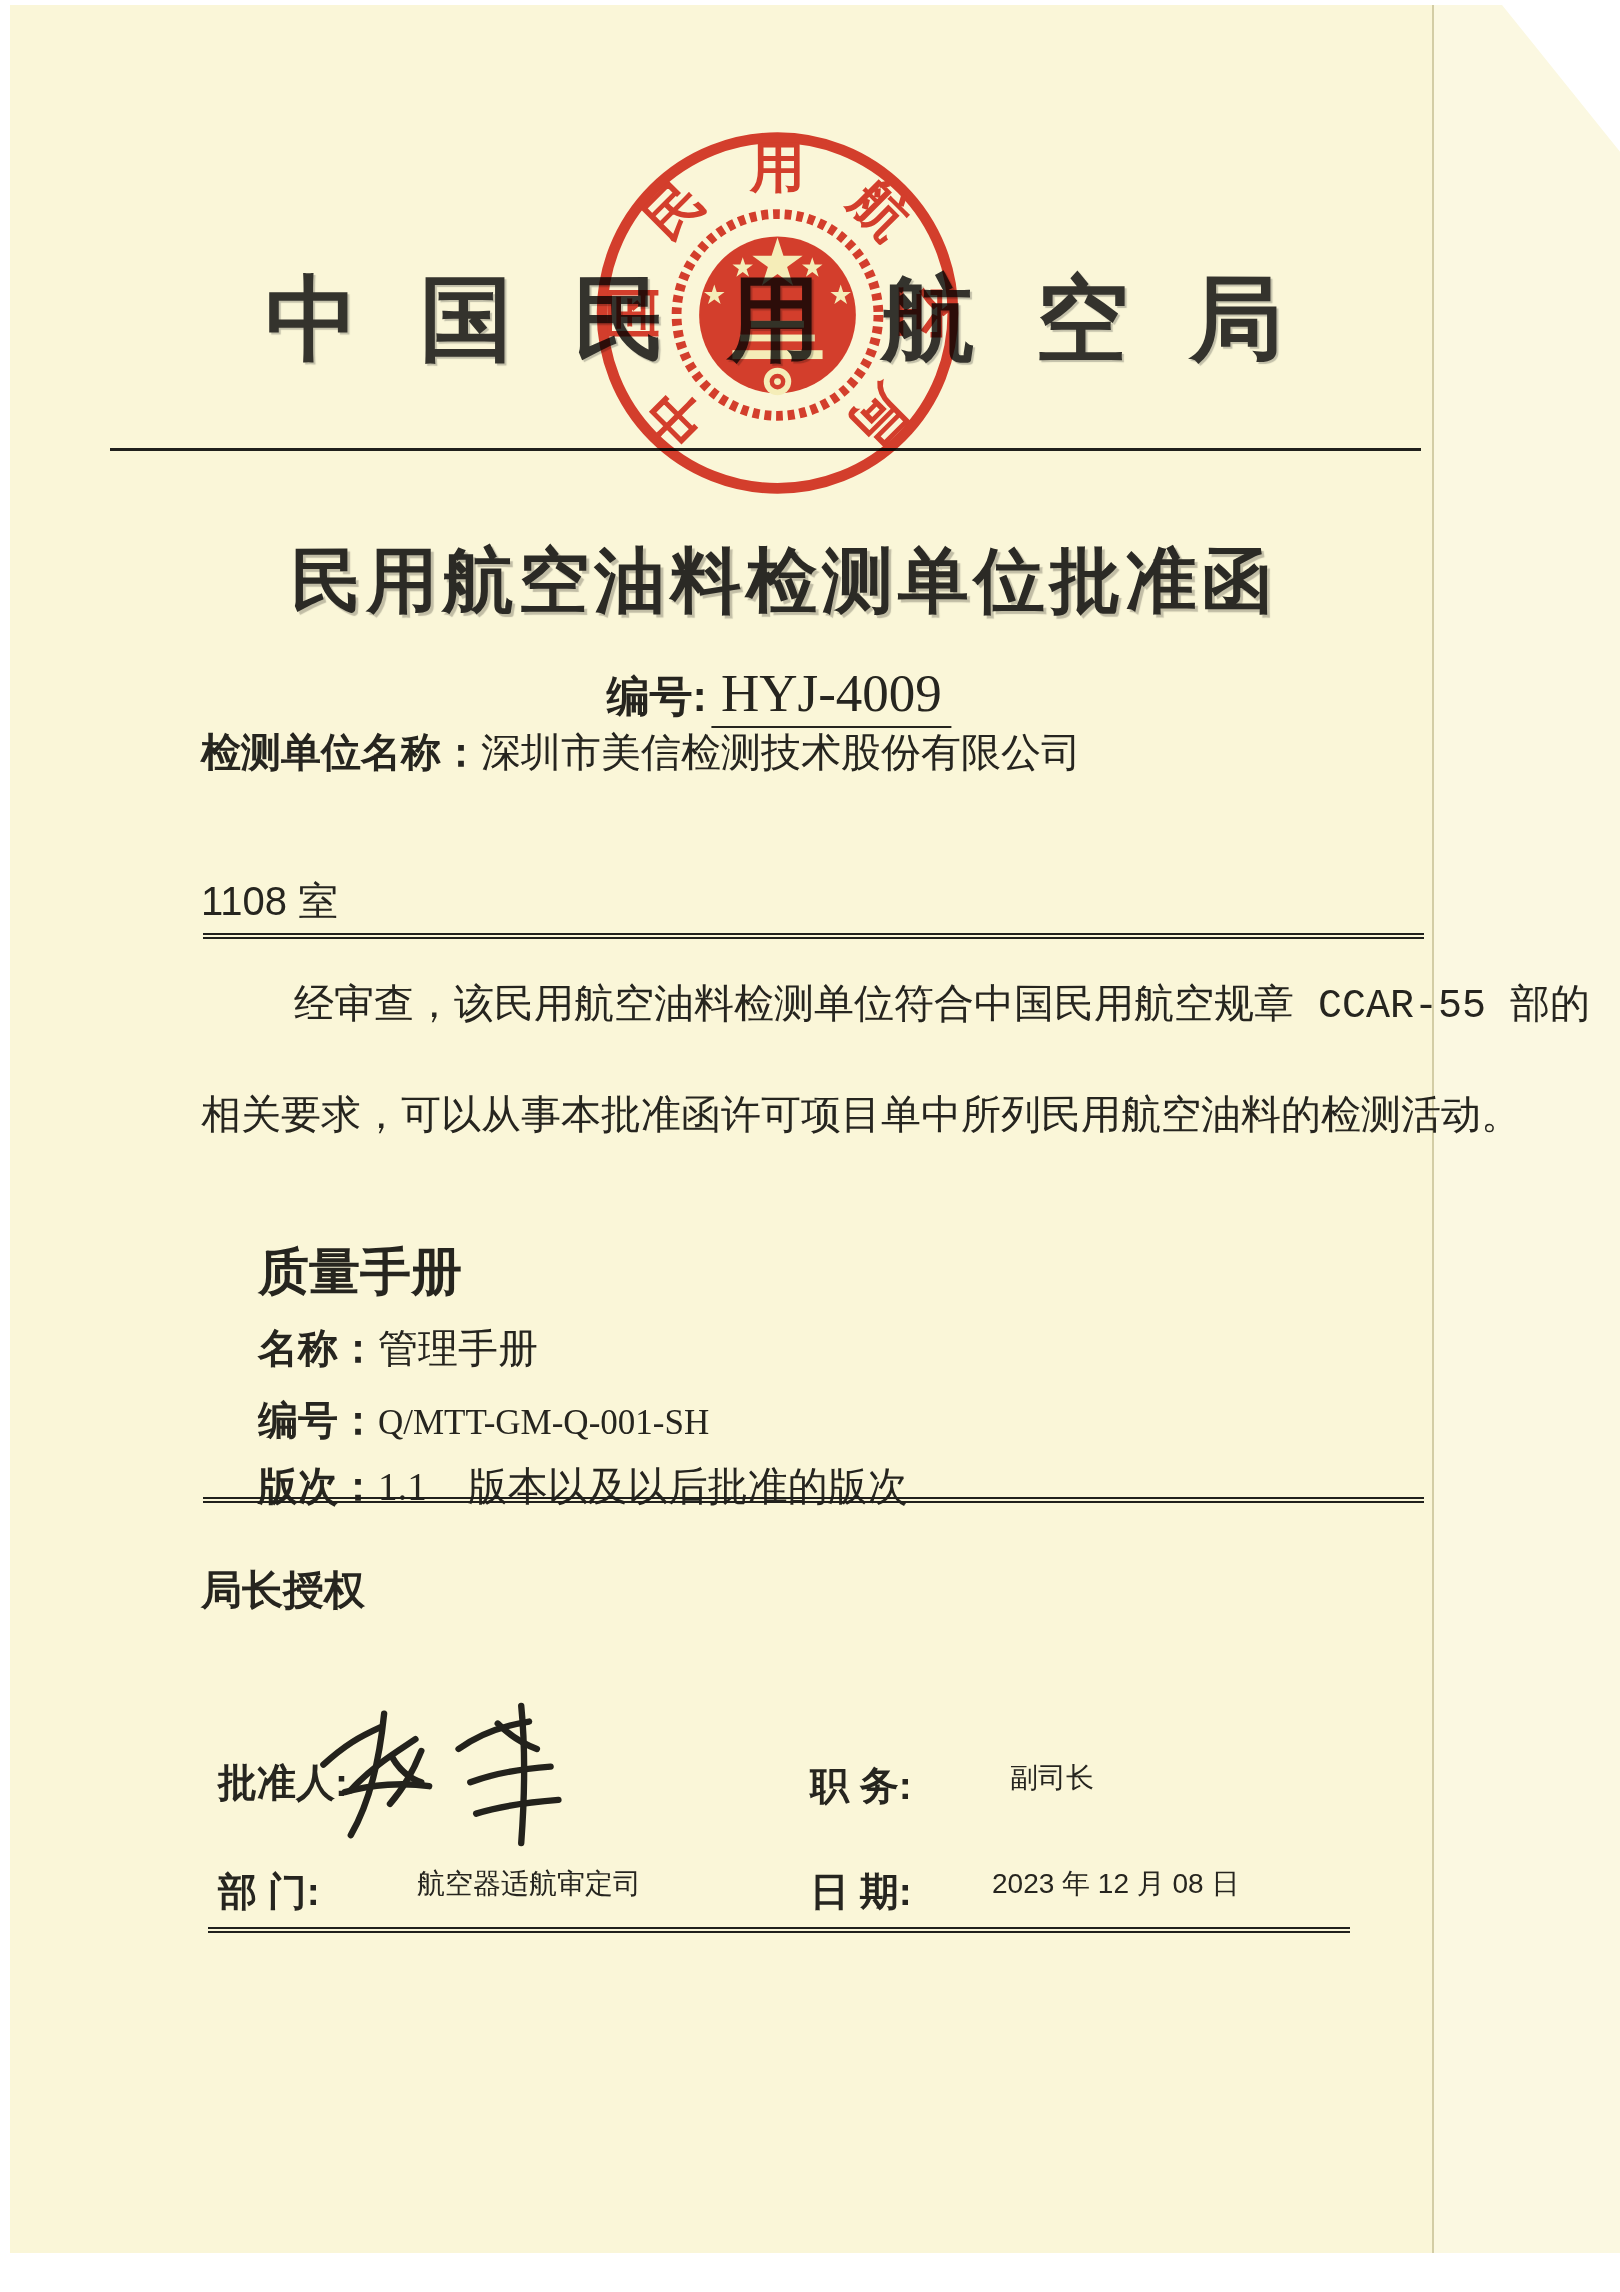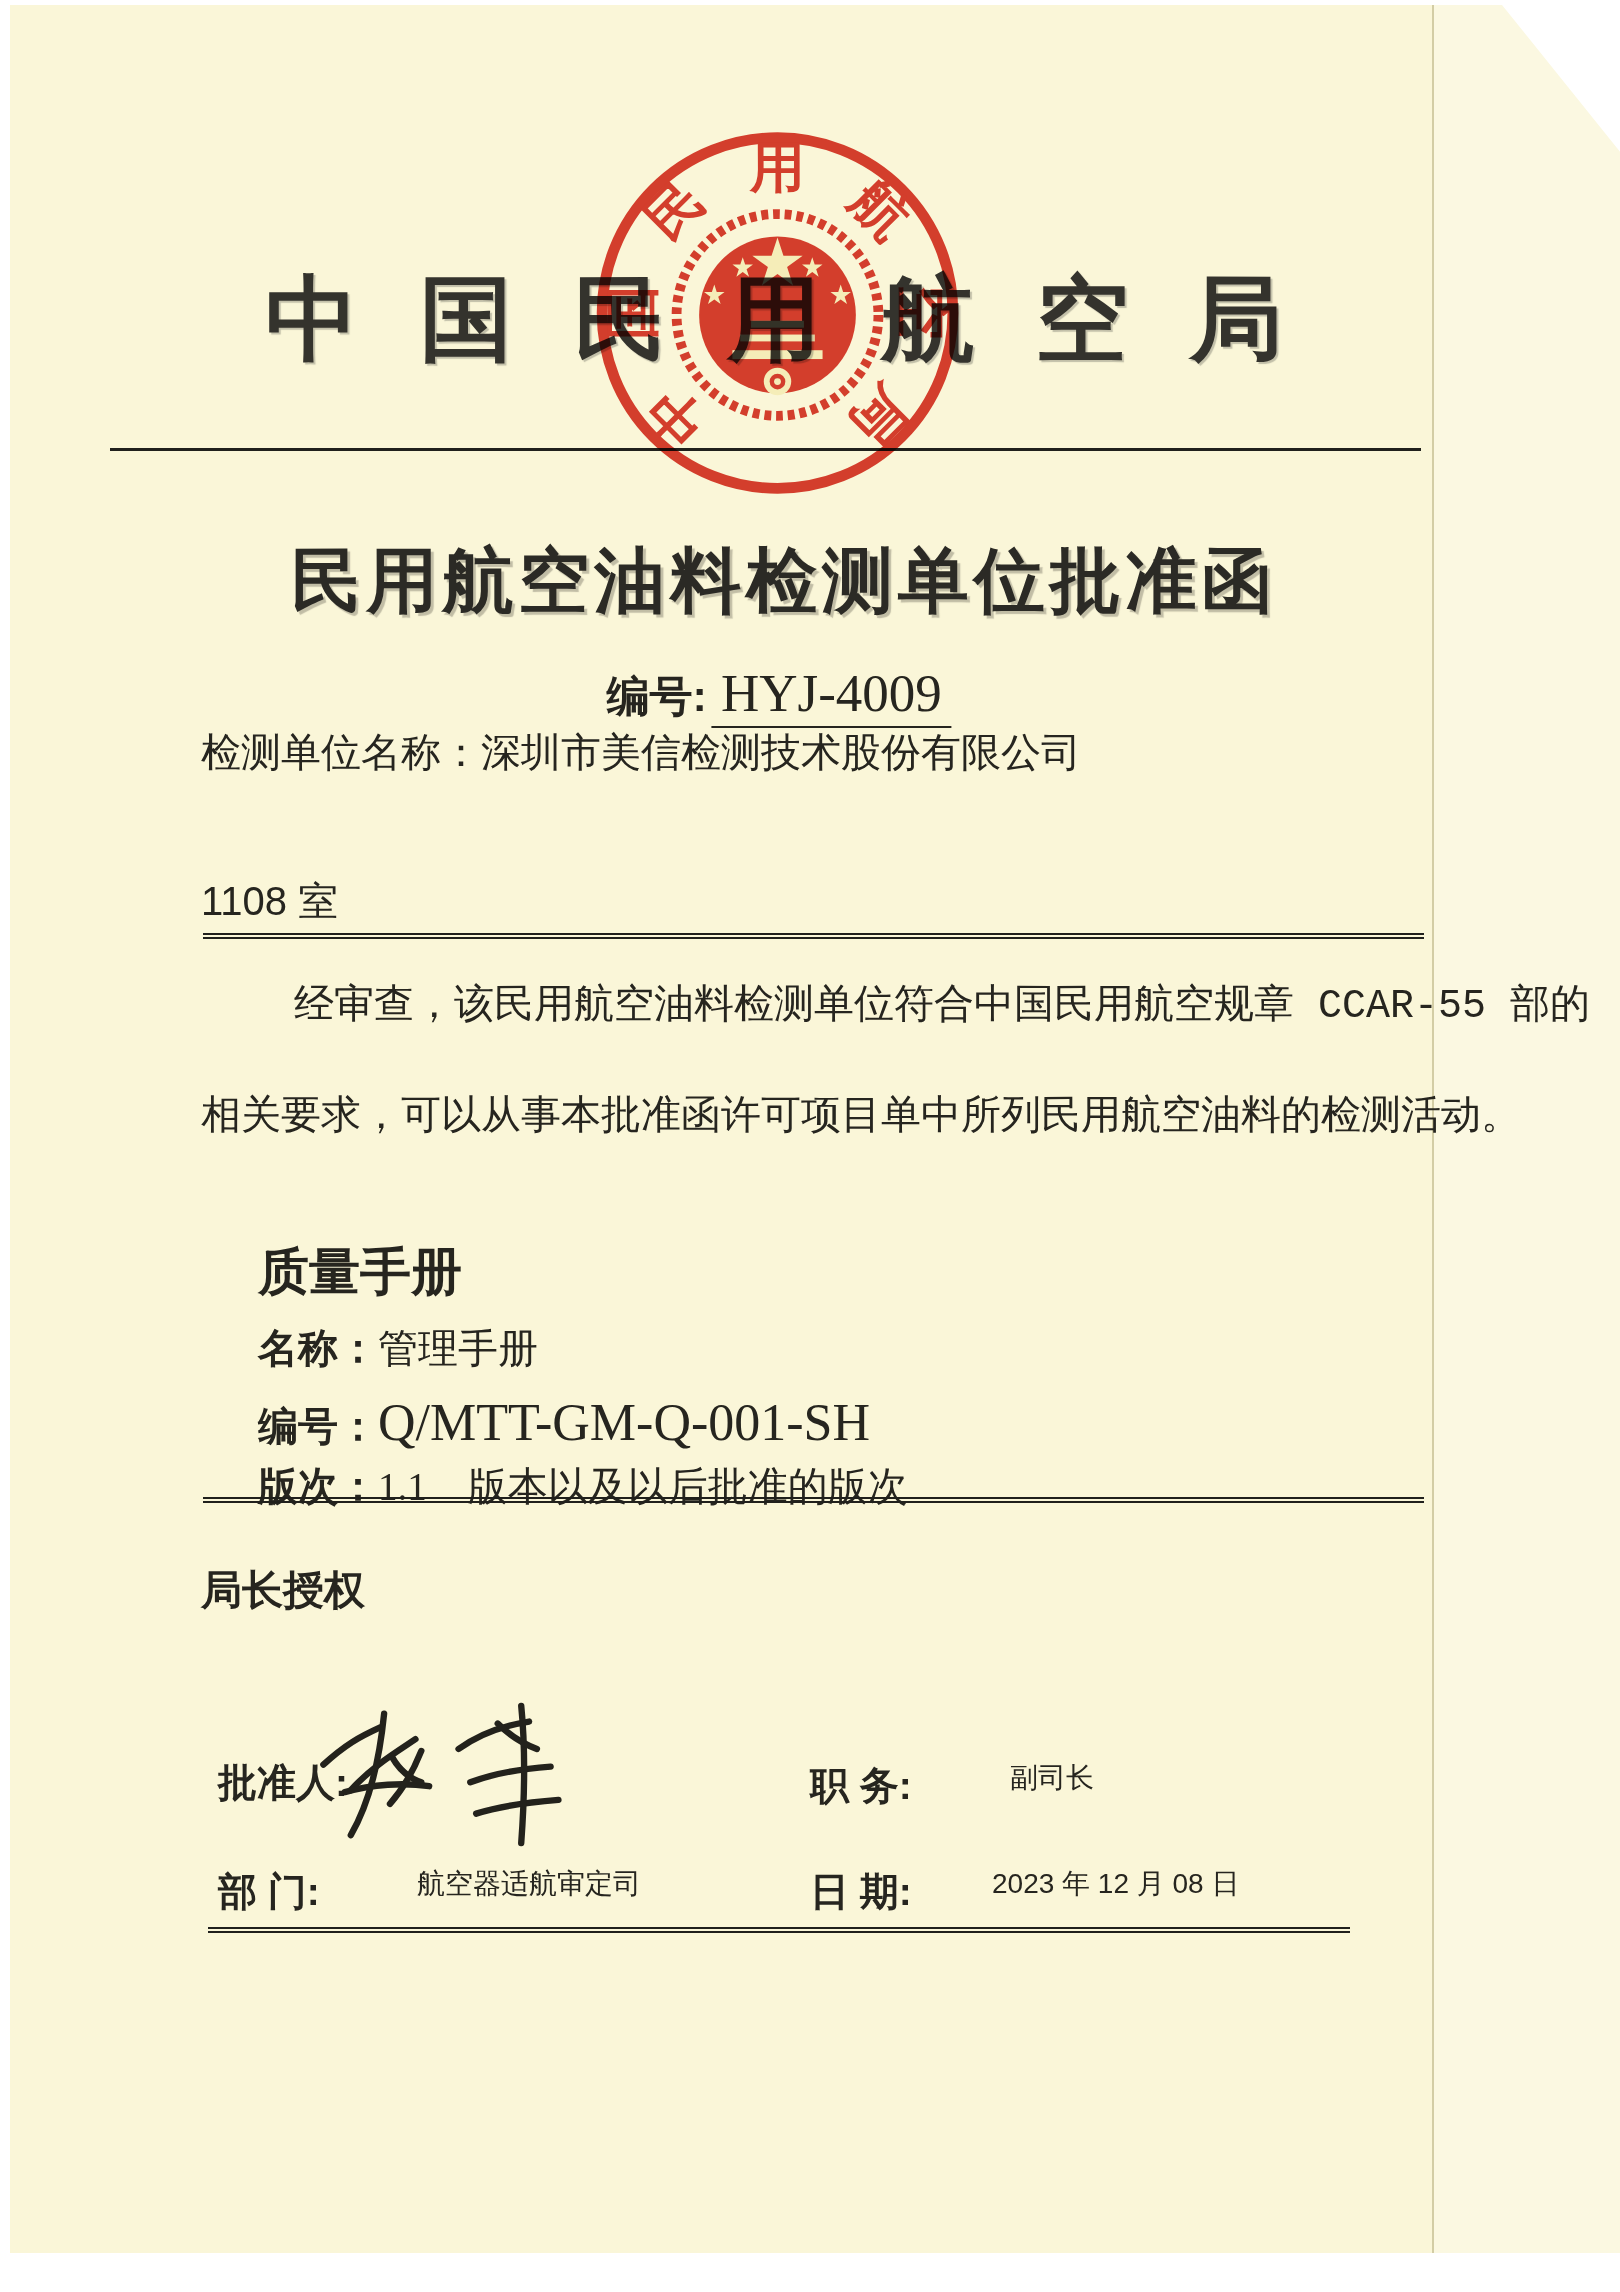--- a/index.html
+++ b/index.html
@@ -26,21 +26,21 @@
   .doc-title{
     font-size:71px;font-weight:700;letter-spacing:4.9px;color:#2b2a25;
     text-shadow:2.9px 2.9px 1px rgba(125,120,105,.45);
   }
   .num-label{font-size:43px;font-weight:700;}
   .num-value{
     font-family:"Liberation Serif","DejaVu Serif",serif;font-size:53px;
     border-bottom:2.9px solid #26251f;padding:0 9.8px 3.9px 9.8px;
   }
   .field-line{font-size:40px;white-space:nowrap;}
-  .field-label{font-weight:400;}
+  .field-label{font-weight:700;}
   .body-line{font-size:40px;white-space:nowrap;font-family:Liberation Mono, monospace;}
   .serif{font-family:"Liberation Serif","DejaVu Serif",serif;}
   .manual-heading{font-size:51px;font-weight:700;}
   .manual-label{font-size:40px;font-weight:700;}
   .manual-value{font-size:40px;}
   .auth-heading{font-size:41px;font-weight:700;}
   .sig-label{font-size:39px;font-weight:700;white-space:nowrap;}
   .sig-value{font-size:28px;white-space:nowrap;}
   .visually-hidden{position:absolute;width:1px;height:1px;overflow:hidden;clip:rect(0 0 0 0);}
   .seal-svg{mix-blend-mode:multiply;opacity:.96;}
@@ -118,21 +118,21 @@
   <div class="abs rule-double" style="left:203px;top:933px;width:1221px;"></div>
 
   <div class="abs body-line" style="left:294px;top:976px;">经审查，该民用航空油料检测单位符合中国民用航空规章 CCAR-55 部的</div>
   <div class="abs body-line" style="left:201px;top:1087px;">相关要求，可以从事本批准函许可项目单中所列民用航空油料的检测活动。</div>
 
   <div class="abs manual-heading" style="left:258px;top:1238px;">质量手册</div>
   <div class="abs field-line" style="left:258px;top:1321px;">
     <span class="manual-label">名称：</span><span class="manual-value">管理手册</span>
   </div>
   <div class="abs field-line" style="left:258px;top:1393px;">
-    <span class="manual-label">编号：</span><span class="manual-value serif" style="font-size:52px;">Q/MTT-GM-Q-001-SH</span>
+    <span class="manual-label">编号：</span><span class="manual-value serif" style="font-size:35px;">Q/MTT-GM-Q-001-SH</span>
   </div>
   <div class="abs field-line" style="left:258px;top:1459px;">
     <span class="manual-label">版次：</span><span class="manual-value serif" style="font-size:39px;">1.1</span><span class="manual-value" style="padding-left:41px;">版本以及以后批准的版次</span>
   </div>
 
   <div class="abs rule-double" style="left:203px;top:1497px;width:1221px;"></div>
 
   <div class="abs auth-heading" style="left:201px;top:1563px;">局长授权</div>
 
   <div class="abs sig-label" style="left:218px;top:1756px;">批准人:</div>

